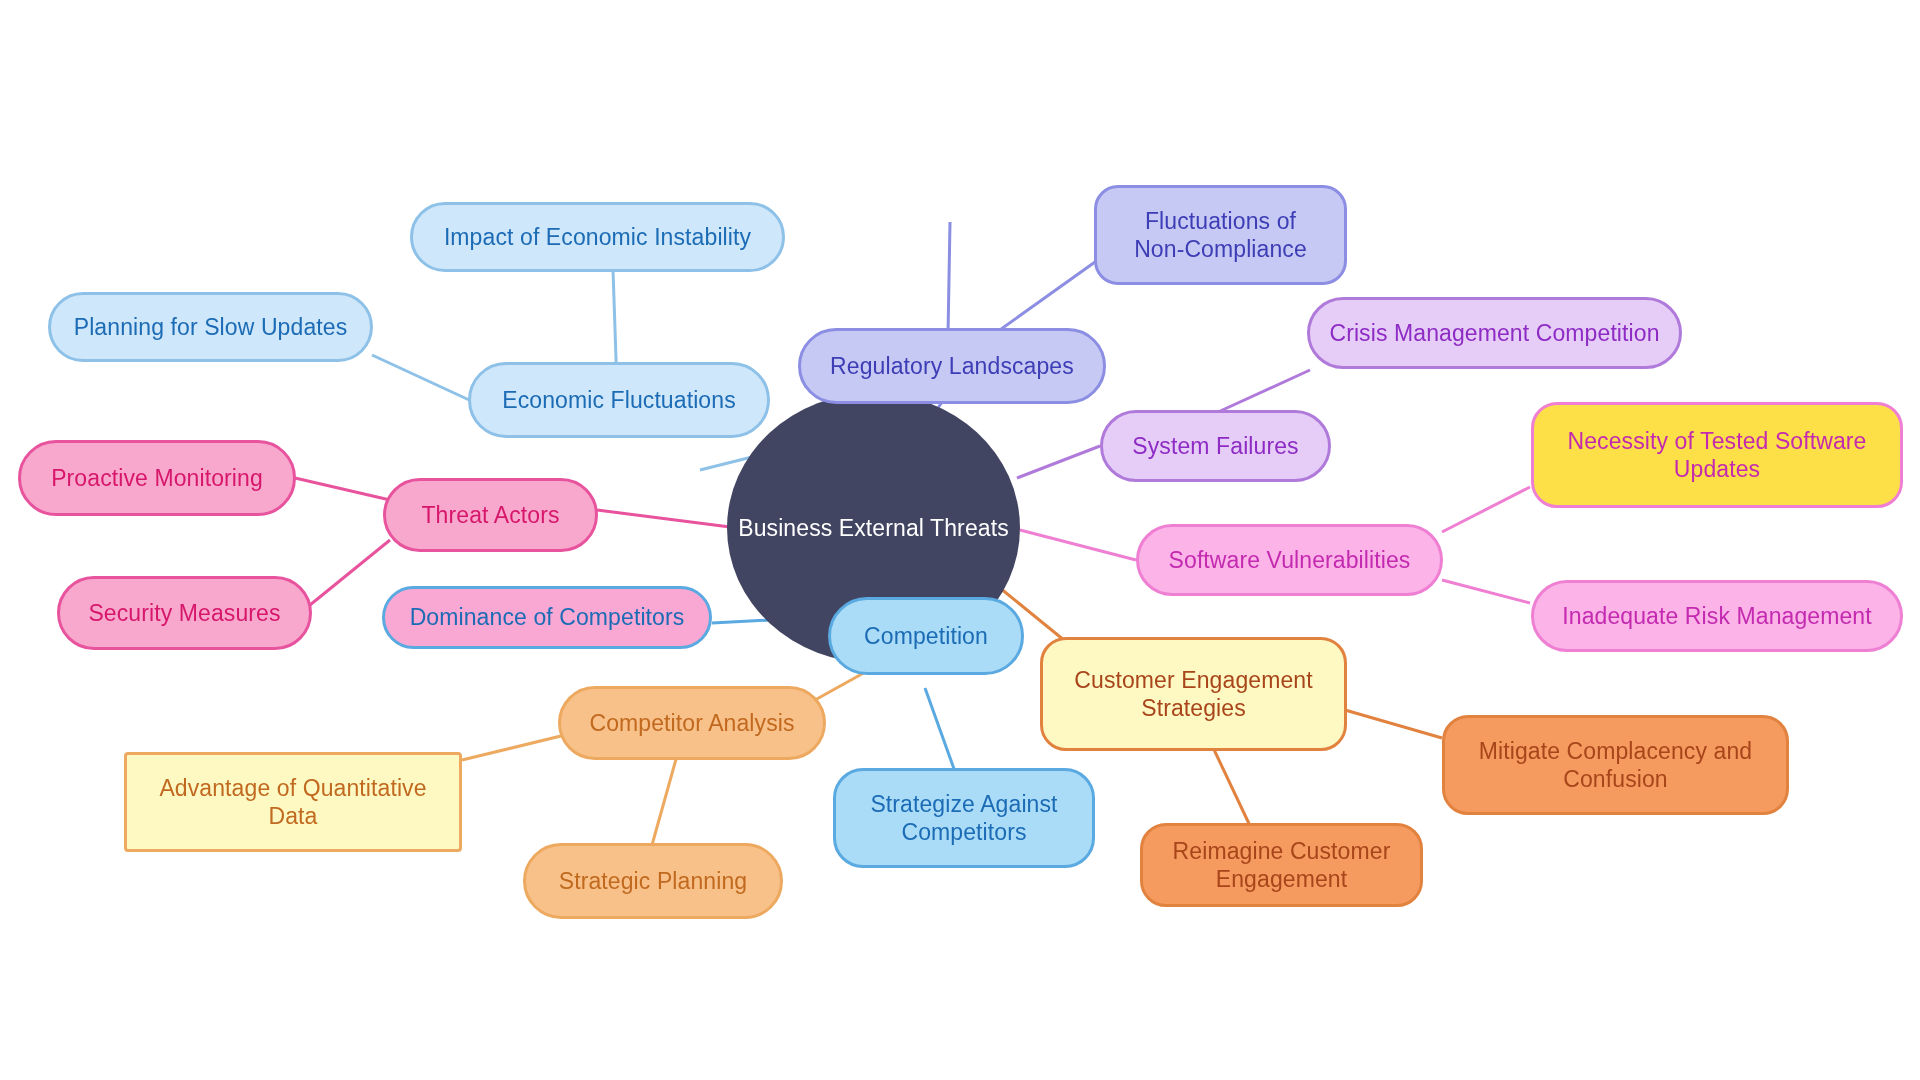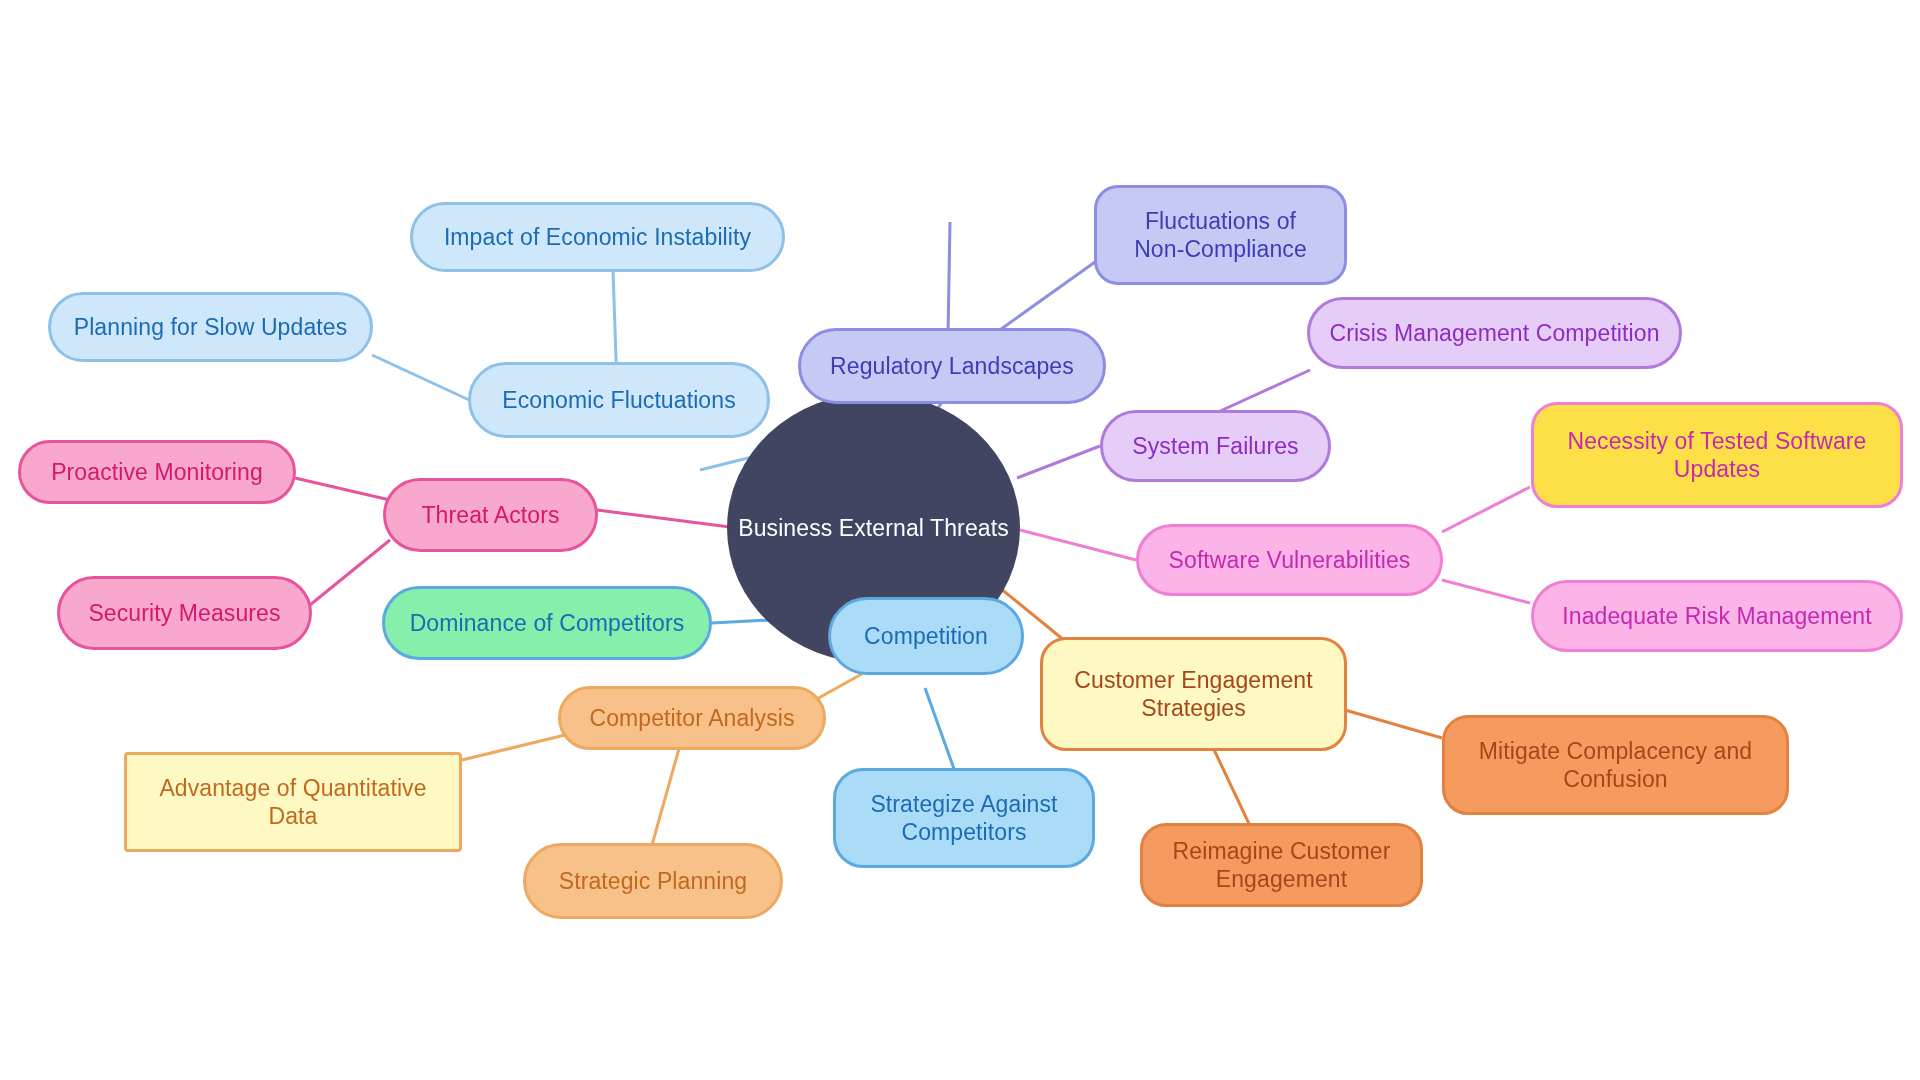--- a/index.html
+++ b/index.html
@@ -106,42 +106,42 @@
 
   <div class="node pill" style="left:1100px; top:410px; width:231px; height:72px; border-radius:36px; background:#e6cdf7; border-color:#b07adb; color:#8e2bc4;">System Failures</div>
 
   <div class="node pill" style="left:1531px; top:402px; width:372px; height:106px; border-radius:26px; background:#fde047; border-color:#ef7fd2; color:#c42ab0;">Necessity of Tested Software
 Updates</div>
 
   <div class="node pill" style="left:1136px; top:524px; width:307px; height:72px; border-radius:36px; background:#fbb3e8; border-color:#ef7fd2; color:#c42ab0;">Software Vulnerabilities</div>
 
   <div class="node pill" style="left:1531px; top:580px; width:372px; height:72px; border-radius:36px; background:#fbb3e8; border-color:#ef7fd2; color:#c42ab0;">Inadequate Risk Management</div>
 
-  <div class="node pill" style="left:18px; top:440px; width:278px; height:64px; border-radius:38px; background:#f9a8cd; border-color:#e8539e; color:#d6176b;">Proactive Monitoring</div>
+  <div class="node pill" style="left:18px; top:440px; width:278px; height:76px; border-radius:38px; background:#f9a8cd; border-color:#e8539e; color:#d6176b;">Proactive Monitoring</div>
 
   <div class="node pill" style="left:383px; top:478px; width:215px; height:74px; border-radius:37px; background:#f9a8cd; border-color:#e8539e; color:#d6176b;">Threat Actors</div>
 
   <div class="node pill" style="left:57px; top:576px; width:255px; height:74px; border-radius:37px; background:#f9a8cd; border-color:#e8539e; color:#d6176b;">Security Measures</div>
 
-  <div class="node pill" style="left:382px; top:586px; width:330px; height:74px; border-radius:37px; background:#86efac; border-color:#5aa9e0; color:#1b6bb5;">Dominance of Competitors</div>
+  <div class="node pill" style="left:382px; top:586px; width:330px; height:63px; border-radius:37px; background:#f9a8d4; border-color:#5aa9e0; color:#1b6bb5;">Dominance of Competitors</div>
 
   <div class="node pill" style="left:828px; top:597px; width:196px; height:78px; border-radius:39px; background:#aadcf8; border-color:#5aa9e0; color:#1b6bb5;">Competition</div>
 
   <div class="node pill" style="left:833px; top:768px; width:262px; height:100px; border-radius:30px; background:#aadcf8; border-color:#5aa9e0; color:#1b6bb5;">Strategize Against
 Competitors</div>
 
   <div class="node pill" style="left:1040px; top:637px; width:307px; height:114px; border-radius:26px; background:#fef9c3; border-color:#e2823f; color:#a8451a;">Customer Engagement
 Strategies</div>
 
   <div class="node pill" style="left:1442px; top:715px; width:347px; height:100px; border-radius:26px; background:#f59b60; border-color:#e2823f; color:#a8451a;">Mitigate Complacency and
 Confusion</div>
 
   <div class="node pill" style="left:1140px; top:823px; width:283px; height:84px; border-radius:26px; background:#f59b60; border-color:#e2823f; color:#a8451a;">Reimagine Customer
 Engagement</div>
 
-  <div class="node pill" style="left:558px; top:686px; width:268px; height:64px; border-radius:37px; background:#f8c189; border-color:#eda95f; color:#c1691f;">Competitor Analysis</div>
+  <div class="node pill" style="left:558px; top:686px; width:268px; height:74px; border-radius:37px; background:#f8c189; border-color:#eda95f; color:#c1691f;">Competitor Analysis</div>
 
   <div class="node pill" style="left:124px; top:752px; width:338px; height:100px; border-radius:4px; background:#fef9c3; border-color:#eda95f; color:#c1691f;">Advantage of Quantitative
 Data</div>
 
   <div class="node pill" style="left:523px; top:843px; width:260px; height:76px; border-radius:38px; background:#f8c189; border-color:#eda95f; color:#c1691f;">Strategic Planning</div>
 
 </div>
 
 </body></html>

